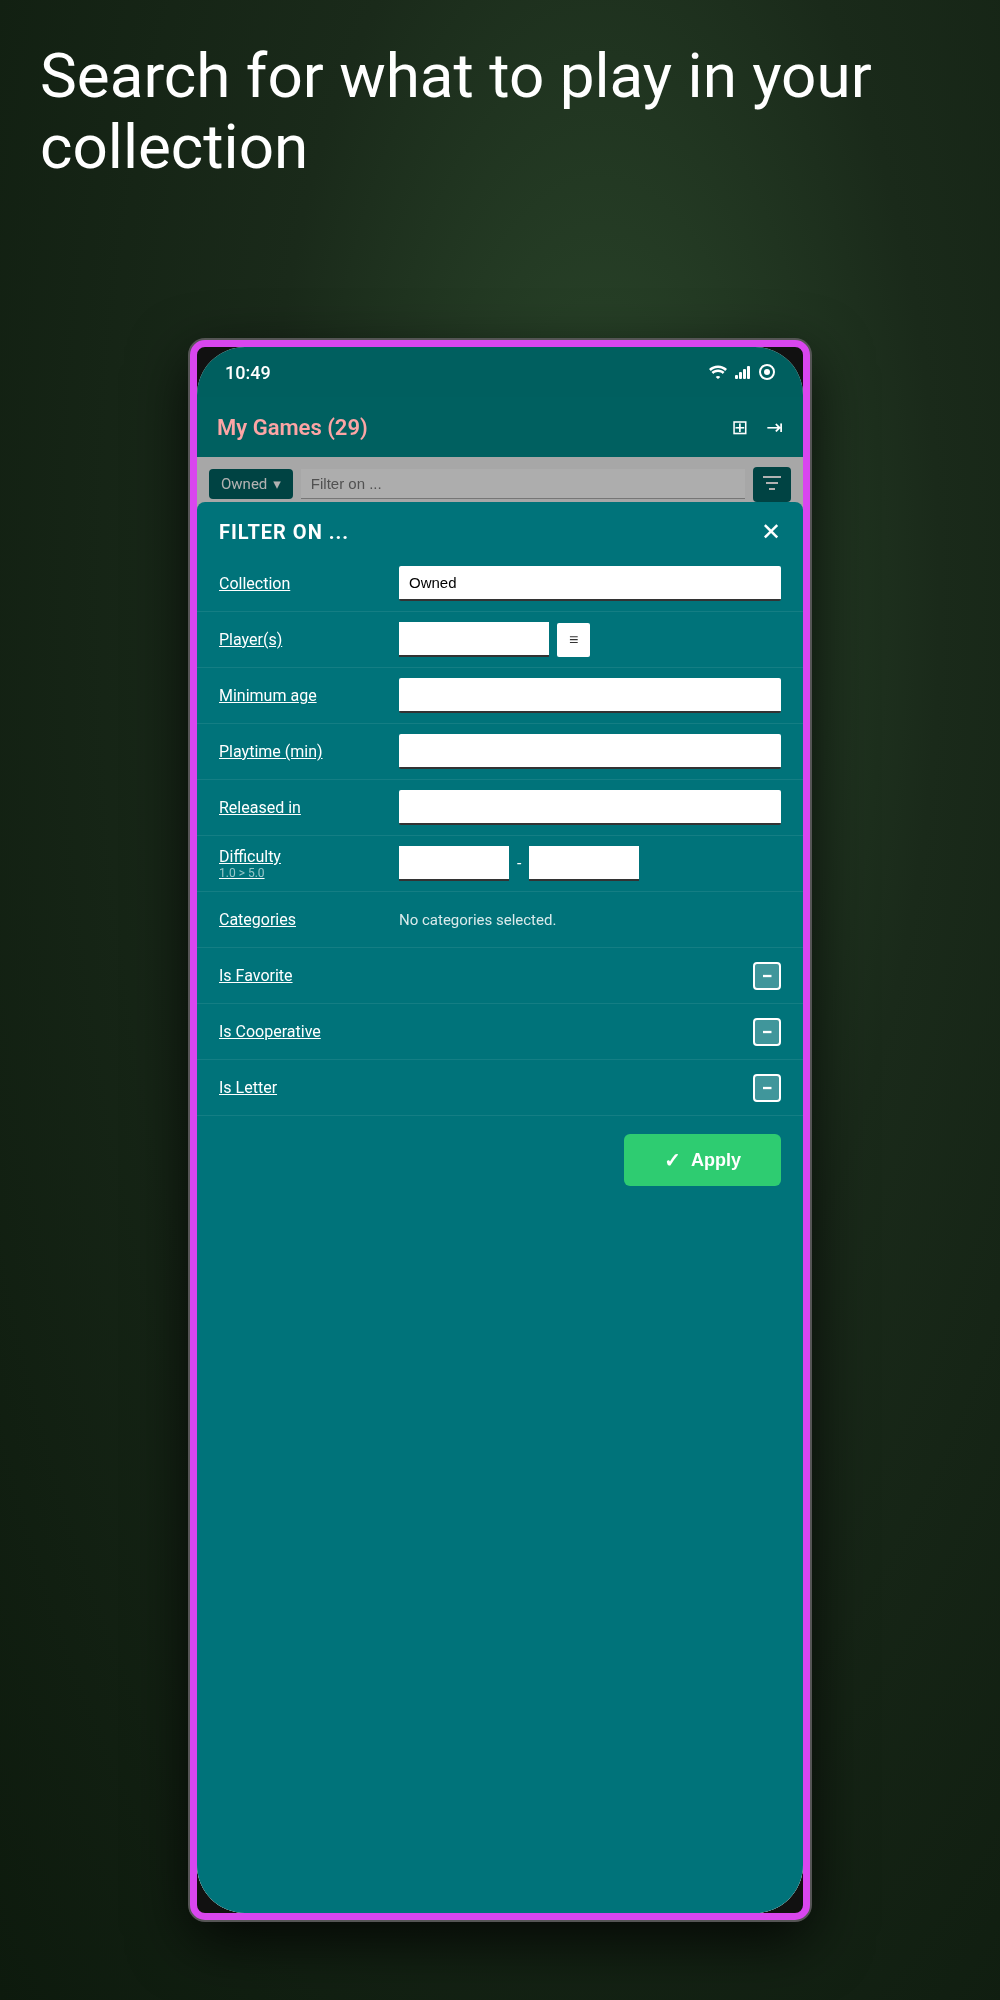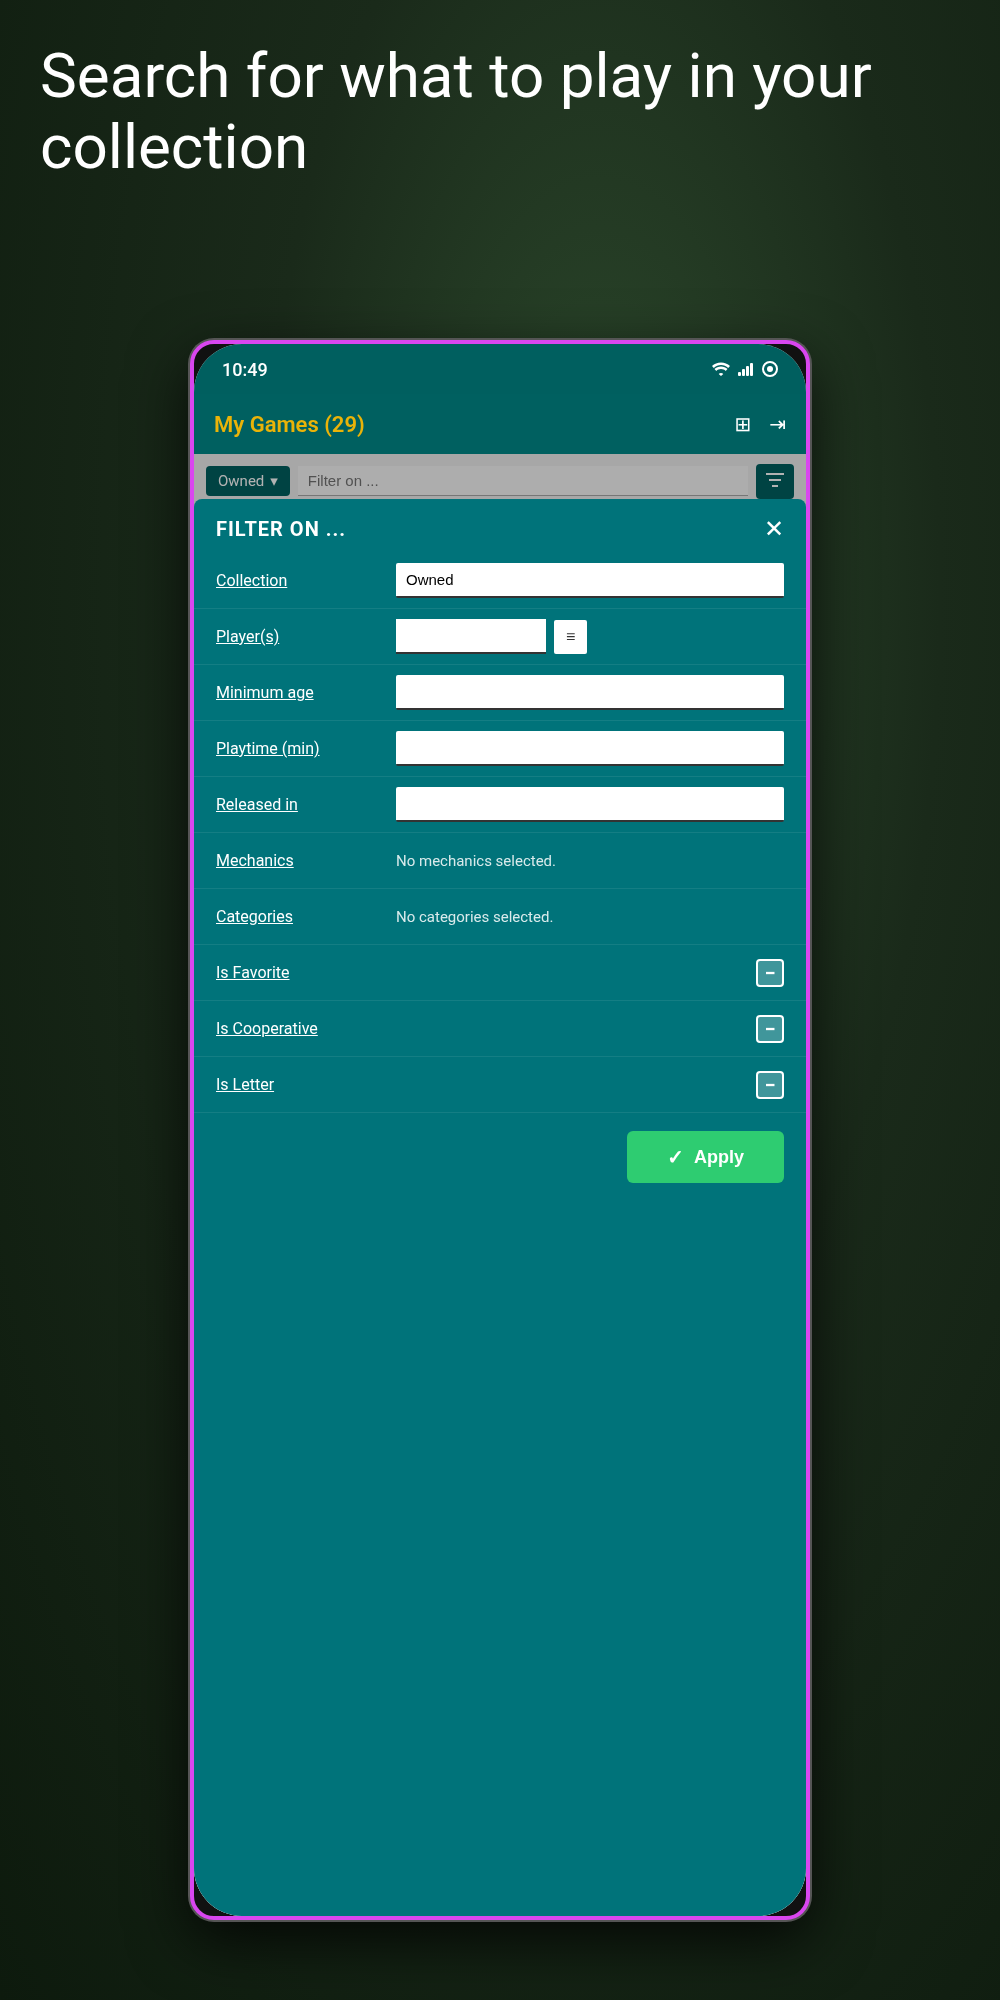--- a/index.html
+++ b/index.html
@@ -34,22 +34,22 @@
 
     
     .phone-frame {
       position: absolute;
       top: 340px;
       left: 50%;
       transform: translateX(-50%);
       width: 620px;
       height: 1580px;
       background: #111;
-      border-radius: 24px;
-      border: 4px solid #d946ef;
+      border-radius: 15px;
+      border: 7px solid #d946ef;
       box-shadow: 0 0 0 2px #555, 0 20px 60px rgba(0,0,0,0.8);
       overflow: hidden;
       z-index: 3;
     }
 
     
     .phone-screen {
       position: absolute;
       top: 0; left: 0; right: 0; bottom: 0;
       background: #e8e8e8;
@@ -83,21 +83,21 @@
     
     .app-header {
       height: 60px;
       background: #006060;
       display: flex;
       align-items: center;
       justify-content: space-between;
       padding: 0 20px;
     }
     .app-title {
-      color: #eab308;
+      color: #fca5a5;
       font-size: 22px;
       font-weight: 600;
     }
     .header-icons {
       display: flex;
       gap: 18px;
     }
     .header-icon {
       color: #fff;
       font-size: 20px;
@@ -515,28 +515,33 @@
         </div>
       </div>
 
       <div class="modal-row">
         <span class="row-label">Released in</span>
         <div class="row-value">
           <input class="text-field" type="text" style="">
         </div>
       </div>
 
-
-
-      <div class="modal-row">
-        <span class="row-label">Mechanics</span>
-        <div class="row-value">
-          <span class="no-selection">No mechanics selected.</span>
-        </div>
-      </div>
+      <div class="modal-row">
+        <span class="row-label">
+          <span>Difficulty</span>
+          <span class="row-label-sub">1.0 &gt; 5.0</span>
+        </span>
+        <div class="row-value difficulty-row">
+          <input class="diff-field" type="text" style="">
+          <span class="diff-separator">-</span>
+          <input class="diff-field" type="text" style="">
+        </div>
+      </div>
+
+
 
       <div class="modal-row">
         <span class="row-label">Categories</span>
         <div class="row-value">
           <span class="no-selection">No categories selected.</span>
         </div>
       </div>
 
       <div class="modal-row">
         <span class="row-label">Is Favorite</span>

